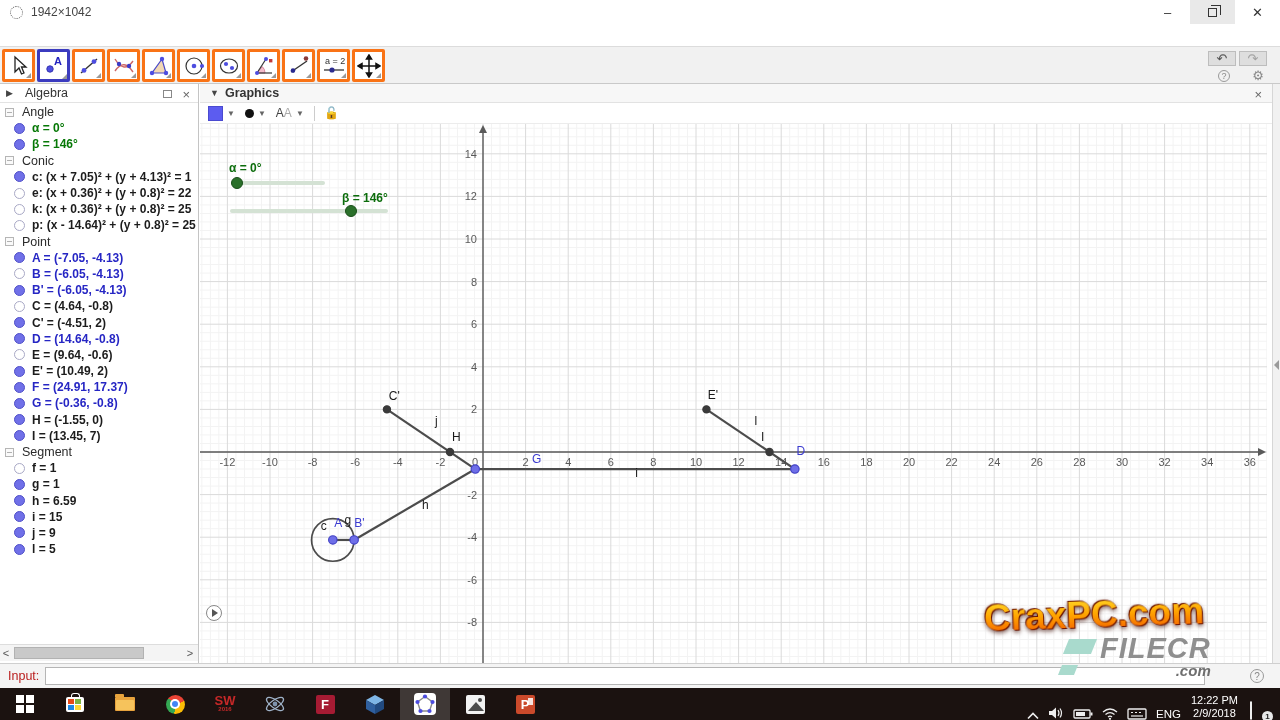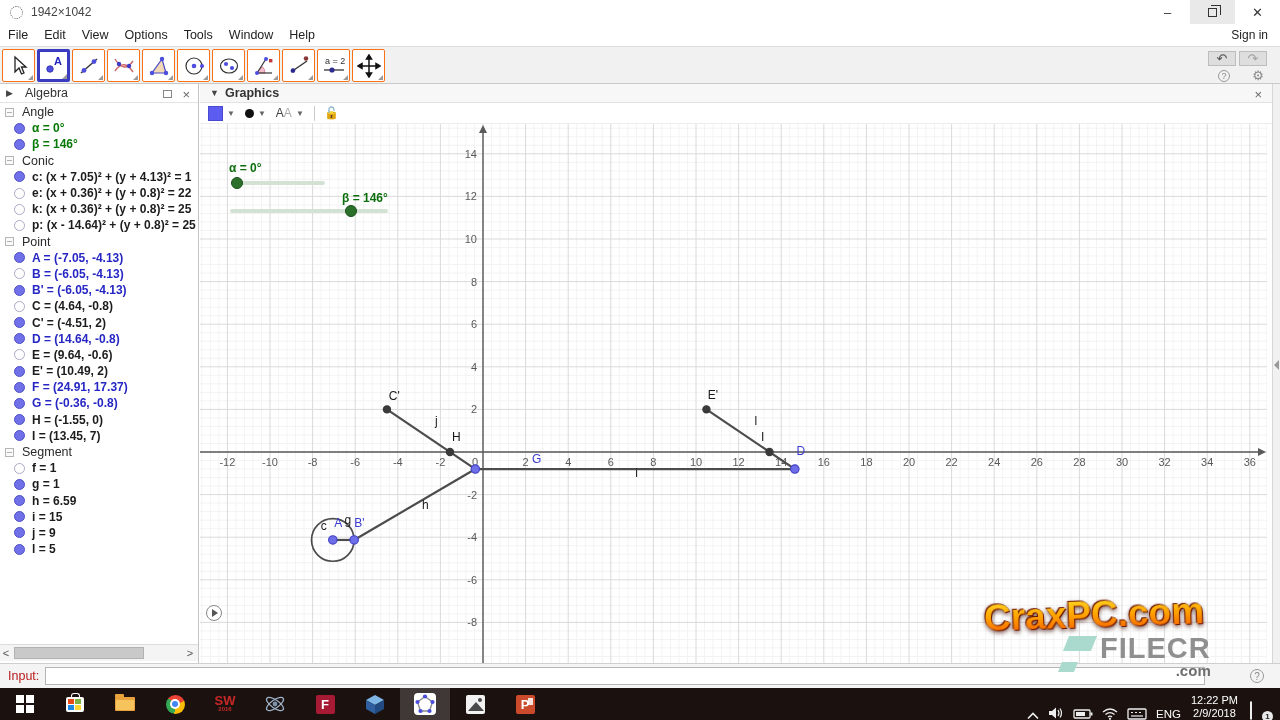--- a/index.html
+++ b/index.html
@@ -16,21 +16,21 @@
   .restore-glyph { width:9px; height:9px; border:1px solid #333; position:relative; background:#e9e9e9;}
   .restore-glyph:before { content:""; position:absolute; left:2px; top:-4px; width:9px; height:9px; border:1px solid #333; border-left:none; border-bottom:none; }
 
   
   #menubar { position:absolute; left:0; top:24px; width:1280px; height:22px; background:#fff; display:flex; align-items:center; font-size:12.5px; color:#222; }
   .menu-item { padding:2px 8px; cursor:default; }
   #signin { position:absolute; right:12px; font-size:12px; color:#222; }
 
   
   #toolbar { position:absolute; left:0; top:46px; width:1280px; height:38px; background:#f1f1f1; border-top:1px solid #dcdcdc; border-bottom:1px solid #c9c9c9; }
-  .tool-btn { position:absolute; top:2px; width:33px; height:33px; background:#fff; border:1px solid #f97316; border-radius:2px; display:flex; align-items:center; justify-content:center; }
+  .tool-btn { position:absolute; top:2px; width:33px; height:33px; background:#fff; border:3px solid #f97316; border-radius:2px; display:flex; align-items:center; justify-content:center; }
   .tool-btn.selected { border:2px solid #3b3bbf; box-shadow:0 0 0 1px #3b3bbf inset; }
   .tool-corner { position:absolute; right:1px; bottom:1px; width:0; height:0; border-left:5px solid transparent; border-bottom:5px solid #9a9a9a; }
   .tb-right { position:absolute; display:flex; align-items:center; justify-content:center; background:#dedede; border:1px solid #bdbdbd; color:#555; }
   #undo-btn { right:44px; top:4px; width:28px; height:15px; font-size:13px; }
   #redo-btn { right:13px; top:4px; width:28px; height:15px; font-size:13px; color:#a2a2a2; }
   #tb-help { position:absolute; right:50px; top:23px; width:12px; height:12px; border:1px solid #9a9a9a; border-radius:50%; color:#8a8a8a; font-size:9px; line-height:11px; text-align:center; background:transparent; }
   #tb-gear { position:absolute; right:16px; top:21px; color:#8a8a8a; font-size:13px; }
 
   
   #main { position:absolute; left:0; top:84px; width:1280px; height:579px; }
@@ -86,21 +86,21 @@
   #input-field { margin-left:6px; width:1160px; height:18px; background:#fff; border:1px solid #b5b5b5; font-size:12px; padding:0 4px; }
   #input-help { position:absolute; right:16px; top:5px; width:14px; height:14px; border:1px solid #999; border-radius:50%; color:#888; font-size:10px; line-height:13px; text-align:center; }
 
   
   #watermark { position:absolute; left:980px; top:594px; width:260px; height:92px; z-index:60; pointer-events:none; }
   #crax-text { position:absolute; left:4px; top:0; font-size:37px; font-weight:bold; letter-spacing:0px; transform:rotate(-2deg);
     background:linear-gradient(180deg,#ffe22e 0%,#ffa400 48%,#f04e00 100%);
     -webkit-background-clip:text; background-clip:text; color:#ff9d00; -webkit-text-fill-color:transparent;
     filter:drop-shadow(1px 1px 0 #6e1500) drop-shadow(-1px -1px 0 #6e1500) drop-shadow(0 2px 2px rgba(60,10,0,.6));
   }
-  #filecr { position:absolute; left:78px; top:40px; display:flex; align-items:flex-start; }
+  #filecr { position:absolute; left:78px; top:40px; display:flex; align-items:center;font-style:italic; }
   #filecr-mark { position:relative; width:40px; height:40px; }
   .fc-par { position:absolute; background:#a9dacd; transform:skewX(-22deg); }
   .fc-par.p1 { left:8px; top:2px; width:28px; height:15px; }
   .fc-par.p2 { left:2px; top:28px; width:16px; height:10px; }
   #filecr-textcol { margin-left:2px; }
   #filecr-name { font-size:29px; font-weight:bold; color:#8f8f8f; letter-spacing:1px; line-height:28px; }
   #filecr-com { text-align:right; font-size:15px; font-weight:bold; color:#6e6e6e; }
 
   
   #taskbar { position:absolute; left:0; top:688px; width:1280px; height:32px; background:#1b1210; display:flex; align-items:center; }
@@ -144,32 +144,20 @@
     <div id="win-title">1942×1042</div>
     <div id="win-controls">
       <div class="win-btn">–</div>
       <div class="win-btn restore">
           <span class="restore-glyph"></span>
         </div>
       <div class="win-btn">✕</div>
     </div>
   </div>
 
-  <div id="menubar">
-    <div id="menu-items" style="display: flex;">
-        <div class="menu-item">File</div>
-        <div class="menu-item">Edit</div>
-        <div class="menu-item">View</div>
-        <div class="menu-item">Options</div>
-        <div class="menu-item">Tools</div>
-        <div class="menu-item">Window</div>
-        <div class="menu-item">Help</div>
-      </div>
-    <div id="signin">Sign in</div>
-  </div>
 
   <div id="toolbar">
     <div class="tool-btn" style="left:2px">
       <svg width="24" height="24">
           <path d="M8 3 L8 18 L12 14 L14.5 20 L17 19 L14.5 13 L19 13 Z" fill="#fff" stroke="#222" stroke-width="1.3"></path>
         </svg>
       <span class="tool-corner"></span>
     </div>
     <div class="tool-btn selected" style="left:37px">
       <svg width="24" height="24">

